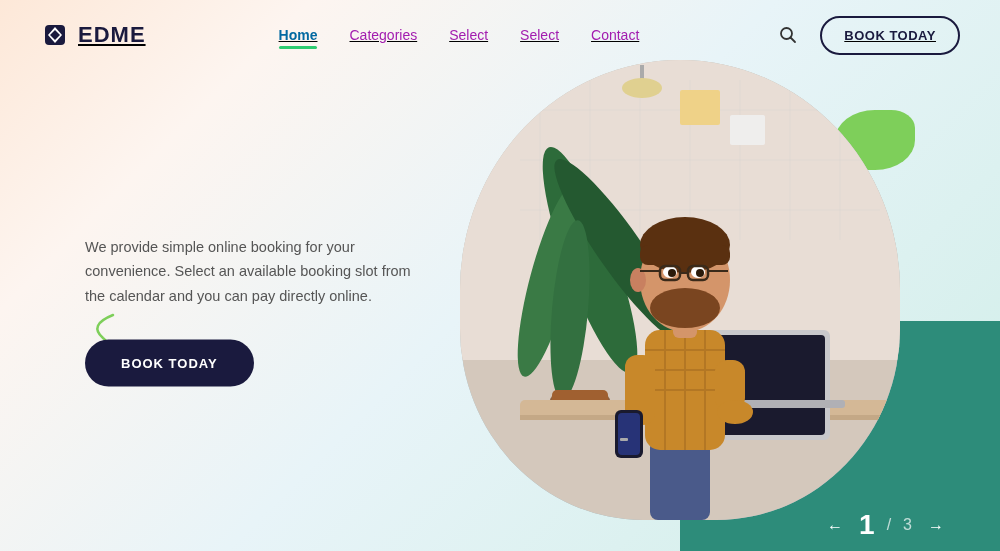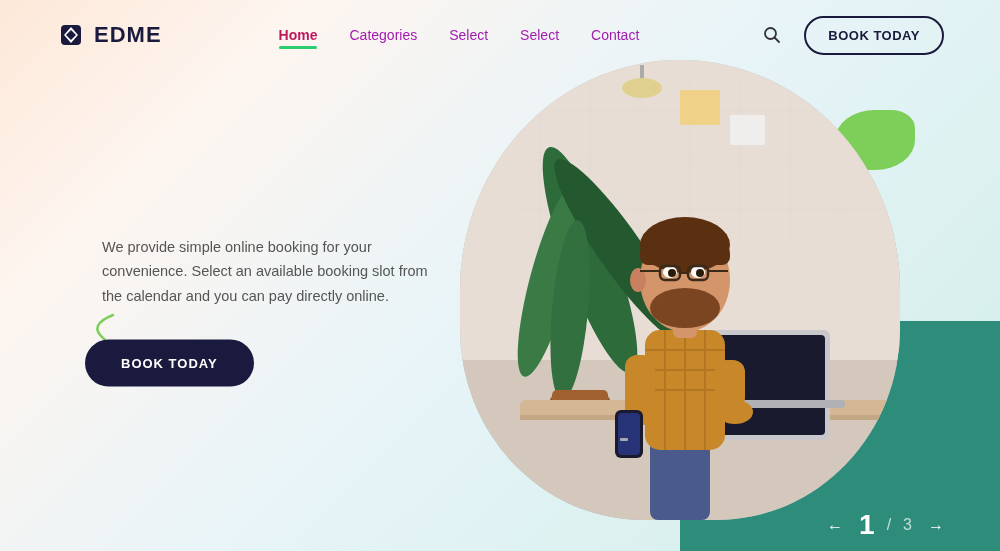--- a/index.html
+++ b/index.html
@@ -14,22 +14,23 @@
     }
 
     
     header {
       position: absolute;
       top: 0; left: 0; right: 0;
       height: 70px;
       display: flex;
       align-items: center;
       justify-content: space-between;
-      padding: 0 56px;
+      padding: 0 40px;
       z-index: 10;
+      text-decoration: underline;
     }
 
     .logo {
       display: flex;
       align-items: center;
       gap: 8px;
     }
 
     .logo-icon {
       width: 30px;
@@ -52,21 +53,21 @@
     .nav-item {
       font-size: 14px;
       font-weight: 500;
       color: #a21caf;
       cursor: pointer;
       position: relative;
       text-decoration: none;
     }
 
     .nav-item.active {
-      color: #be185d;
+      color: #0369a1;
       font-weight: 600;
     }
 
     .nav-item.active::after {
       content: '';
       position: absolute;
       bottom: -6px;
       left: 0;
       right: 0;
       height: 3px;
@@ -130,21 +131,20 @@
       line-height: 1.15;
       margin-bottom: 24px;
     }
 
     .hero-subtitle {
       font-size: 14.5px;
       color: #555;
       line-height: 1.7;
       margin-bottom: 32px;
       max-width: 330px;
-      margin-left: 17px;
     }
 
     .hero-book-btn {
       padding: 16px 36px;
       background: #1a1a3e;
       color: #fff;
       border: none;
       border-radius: 30px;
       font-size: 13px;
       font-weight: 700;

